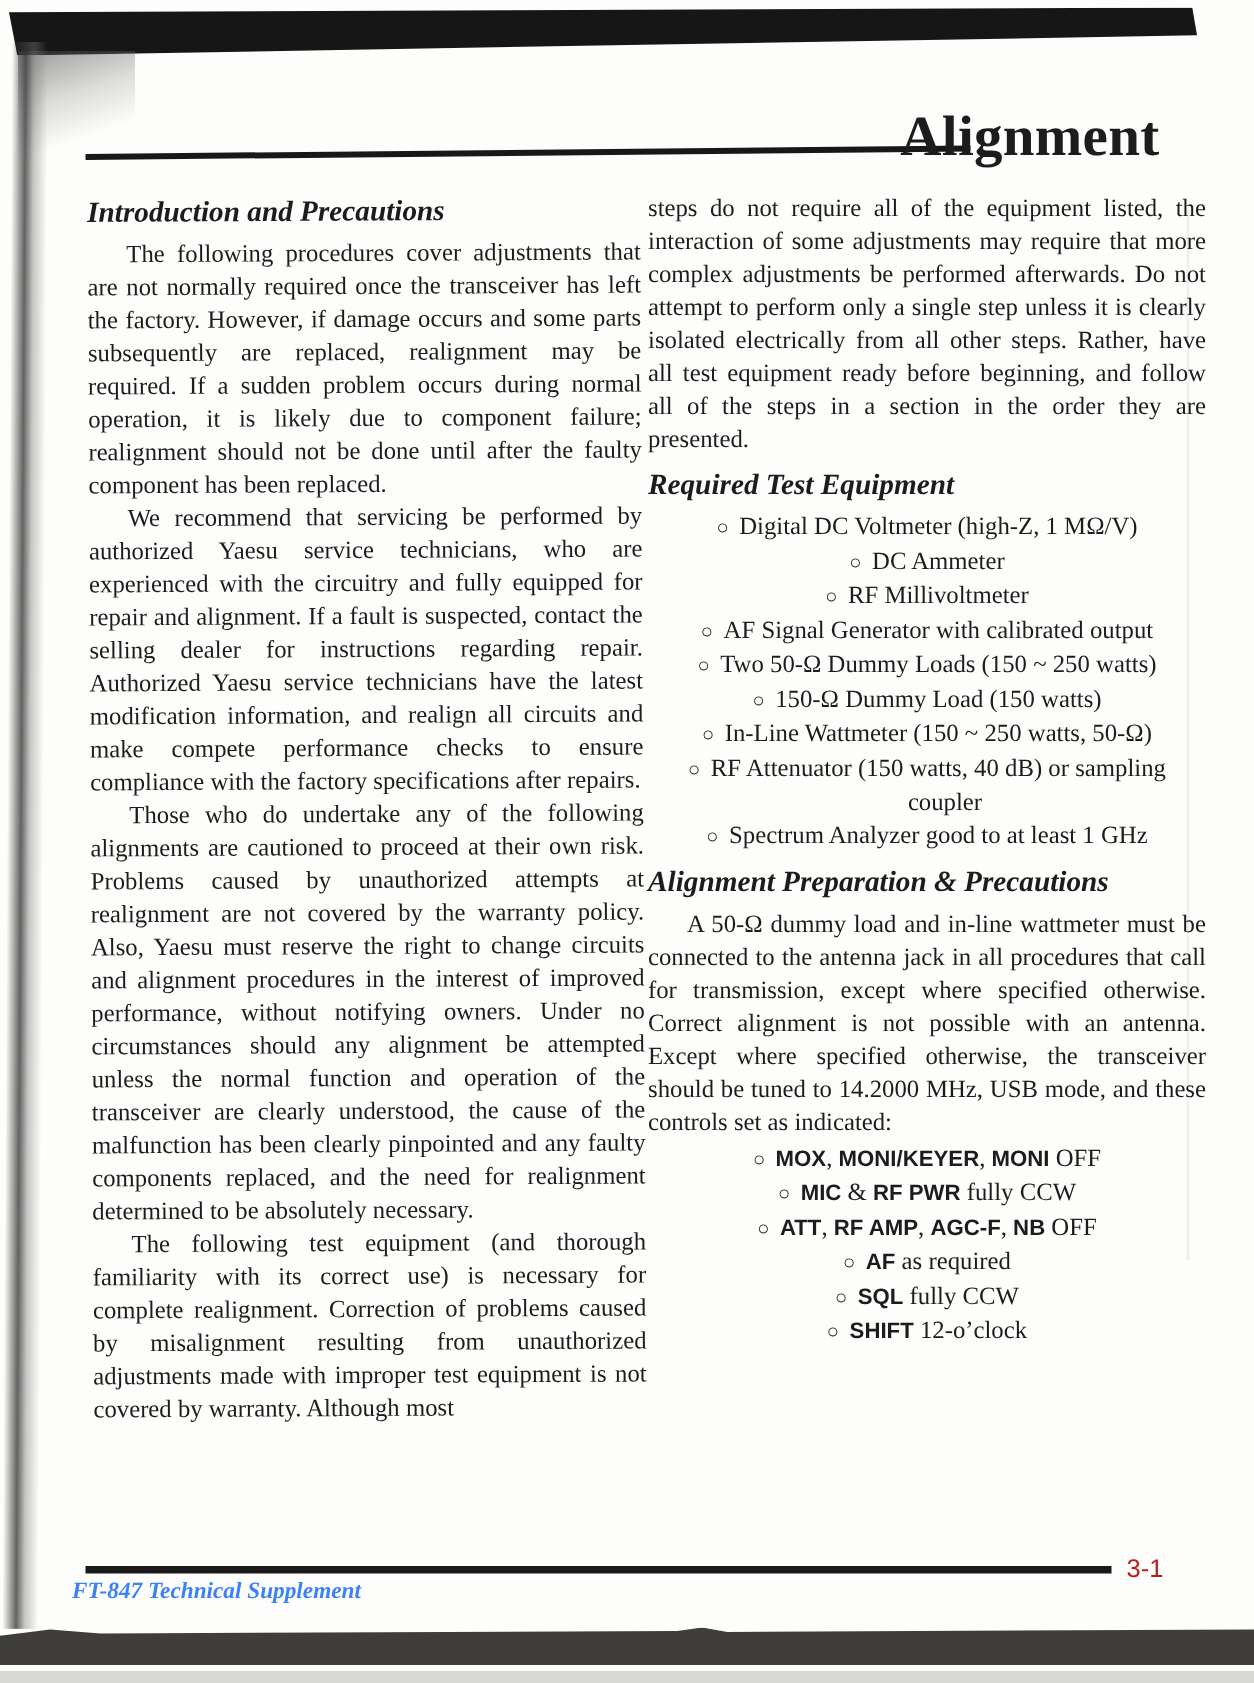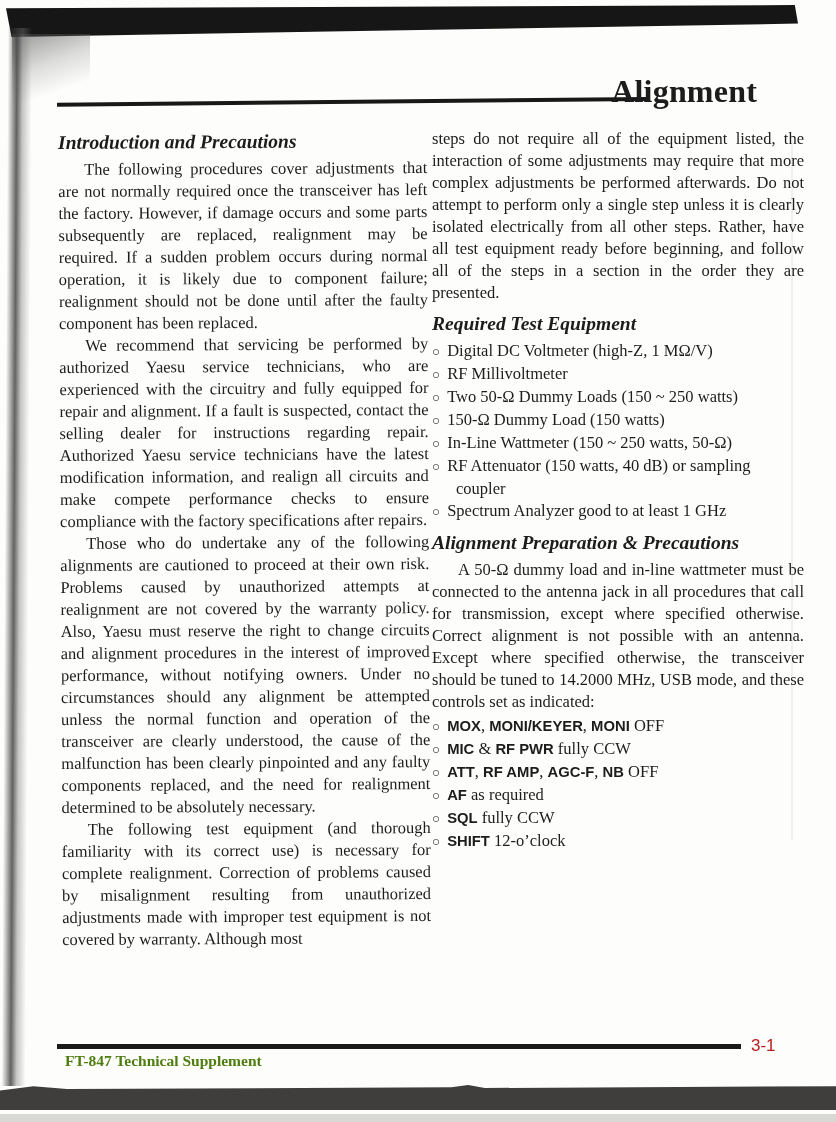--- a/index.html
+++ b/index.html
@@ -39,50 +39,50 @@
     position:absolute; left:791px; top:140px; width:2px; height:700px;
     background:rgba(0,0,0,0.05);
   }
   
   .header { position:absolute; left:57px; top:72px; width:716px; height:46px; }
   .header-rule {
     position:absolute; left:0; top:25px; width:590px; height:4px;
     background:#181818; transform:rotate(-0.55deg); transform-origin:right center;
   }
   .page-title {
-    position:absolute; right:16px; top:0; margin:0;
-    font-size:32px; font-weight:bold; letter-spacing:0.2px; line-height:38px;
+    position:absolute; right:0; top:0; margin:0;
+    font-size:38px; font-weight:bold; letter-spacing:0.2px; line-height:38px;
   }
   
   .col { position:absolute; top:128px; font-size:16.5px; line-height:22px; }
   .col-left  { left:58px;  width:369px; transform:rotate(-0.3deg); transform-origin:top right; }
   .col-right { left:432px; width:372px; }
   .col p { margin:0; text-indent:26px; text-align:justify; }
   .col p.no-indent { text-indent:0; }
   .section-heading {
     font-size:19.5px; font-weight:bold; font-style:italic;
     margin:7px 0 4px 0; line-height:25px;
   }
   .section-heading.first { margin-top:0; }
   ul.o-list { list-style:none; margin:2px 0 0 0; padding:0; }
-  ul.o-list li { padding-left:24px; text-indent:-24px; text-align:left; }
+  ul.o-list li { padding-left:24px; text-indent:-24px; text-align:center; }
   .bullet { font-size:13.5px; margin-right:7px; }
   .ctl-bold { font-family:"Liberation Sans", sans-serif; font-weight:700; font-size:14.8px;margin-top:20px; }
   
   .footer-rule {
     position:absolute; left:57px; top:1044px; width:684px; height:5px;
     background:#1a1a1a;
   }
   .footer-page-number {
     position:absolute; left:751px; top:1036px;
     font-family:"Liberation Sans", sans-serif; font-size:17px; color:#b91c1c;
   }
   .footer-doc-title {
-    position:absolute; left:65px; top:1052px;
-    font-size:15.5px; font-weight:bold; color:#4d7c0f;
+    position:absolute; left:48px; top:1052px;
+    font-size:15.5px; font-weight:bold; font-style:italic; color:#3b82f6;
   }
 </style>
 </head>
 <body>
 
 <div class="scan-band-top"></div>
 <div class="scan-curl"></div>
 <div class="scan-binding"></div>
 <div class="scan-band-bottom"></div>
 <div class="scan-strip-bottom"></div>
@@ -100,21 +100,23 @@
   <p>Those who do undertake any of the following alignments are cautioned to proceed at their own risk. Problems caused by unauthorized attempts at realignment are not covered by the warranty policy. Also, Yaesu must reserve the right to change circuits and alignment procedures in the interest of improved performance, without notifying owners. Under no circumstances should any alignment be attempted unless the normal function and operation of the transceiver are clearly understood, the cause of the malfunction has been clearly pinpointed and any faulty components replaced, and the need for realignment determined to be absolutely necessary.</p>
   <p>The following test equipment (and thorough familiarity with its correct use) is necessary for complete realignment. Correction of problems caused by misalignment resulting from unauthorized adjustments made with improper test equipment is not covered by warranty. Although most</p>
 </div>
 
 <div class="col col-right">
   <p class="no-indent">steps do not require all of the equipment listed, the interaction of some adjustments may require that more complex adjustments be performed afterwards. Do not attempt to perform only a single step unless it is clearly isolated electrically from all other steps. Rather, have all test equipment ready before beginning, and follow all of the steps in a section in the order they are presented.</p>
 
   <div class="section-heading">Required Test Equipment</div>
   <ul class="o-list">
     <li><span class="bullet">○</span><span>Digital DC Voltmeter (high-Z, 1 MΩ/V)</span></li>
+    <li><span class="bullet">○</span><span>DC Ammeter</span></li>
     <li><span class="bullet">○</span><span>RF Millivoltmeter</span></li>
+    <li><span class="bullet">○</span><span>AF Signal Generator with calibrated output</span></li>
     <li><span class="bullet">○</span><span>Two 50-Ω Dummy Loads (150 ~ 250 watts)</span></li>
     <li><span class="bullet">○</span><span>150-Ω Dummy Load (150 watts)</span></li>
     <li><span class="bullet">○</span><span>In-Line Wattmeter (150 ~ 250 watts, 50-Ω)</span></li>
     <li><span class="bullet">○</span><span>RF Attenuator (150 watts, 40 dB) or sampling coupler</span></li>
     <li><span class="bullet">○</span><span>Spectrum Analyzer good to at least 1 GHz</span></li>
   </ul>
 
   <div class="section-heading">Alignment Preparation &amp; Precautions</div>
   <p>A 50-Ω dummy load and in-line wattmeter must be connected to the antenna jack in all procedures that call for transmission, except where specified otherwise. Correct alignment is not possible with an antenna. Except where specified otherwise, the transceiver should be tuned to 14.2000 MHz, USB mode, and these controls set as indicated:</p>
   <ul class="o-list">

